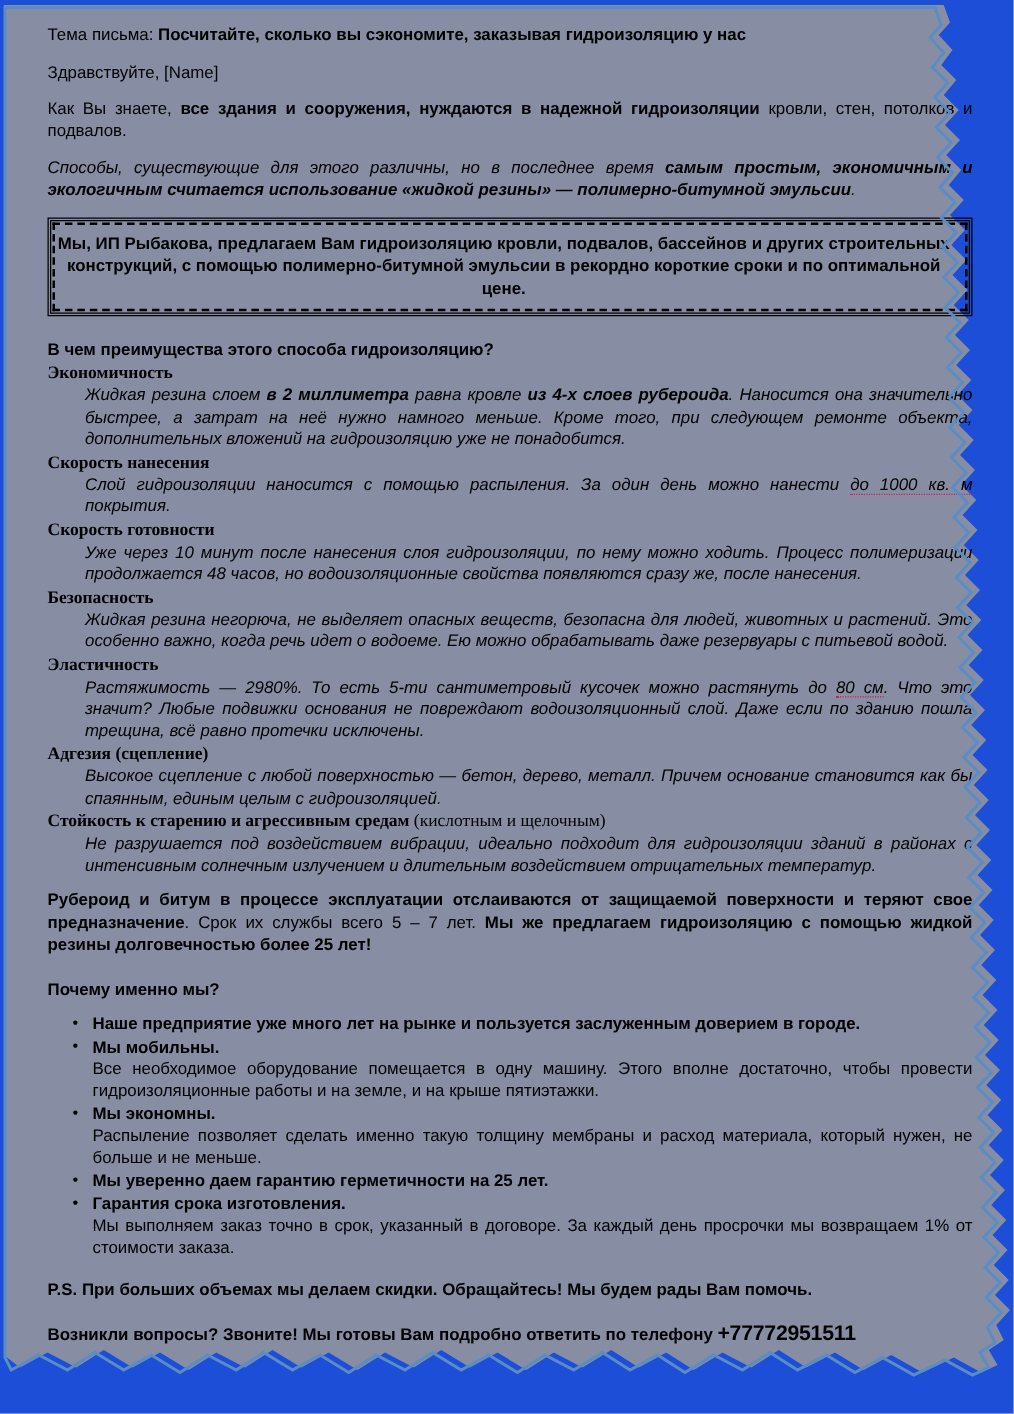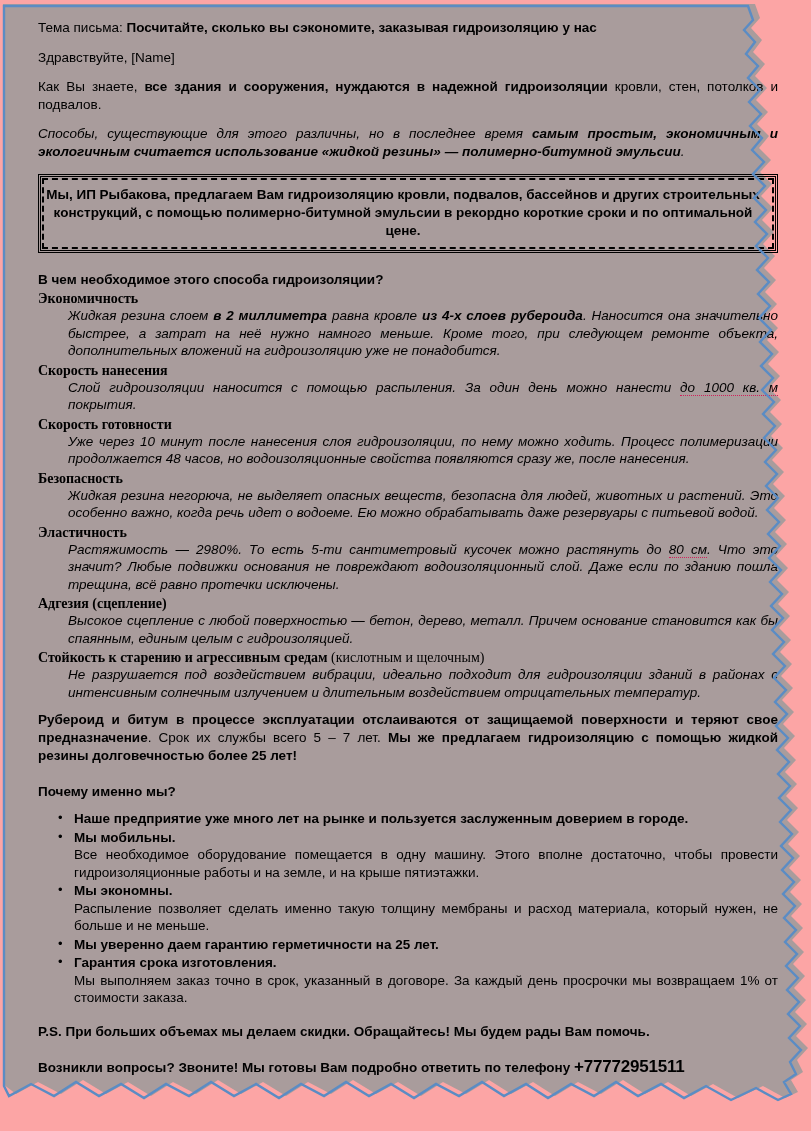--- a/index.html
+++ b/index.html
@@ -6,21 +6,21 @@
   html, body {
     margin: 0;
     padding: 0;
     background: #ffffff;
   }
   #page {
     position: relative;
     width: 811px;
     height: 1131px;
     overflow: hidden;
-    background: #fca5a5;
+    background: #1d4ed8;
     font-family: "Liberation Sans", sans-serif;
     color: #000000;
   }
 
   
   #paper-shadow {
     position: absolute;
     left: 3px;
     top: 4px;
     width: 805px;
@@ -228,21 +228,21 @@
     <p class="body-sans"><span>Как Вы знаете, </span><span class="b">все здания и сооружения, нуждаются в надежной гидроизоляции</span><span> кровли, стен, потолков и подвалов.</span></p>
 
     <div class="gap"></div>
 
     <p class="body-sans i"><span>Способы, существующие для этого различны, но в последнее время </span><span class="b">самым простым, экономичным и экологичным считается использование «жидкой резины» — полимерно-битумной эмульсии</span><span>.</span></p>
 
     <div class="callout">
       <span>Мы, ИП Рыбакова, предлагаем Вам гидроизоляцию кровли, подвалов, бассейнов  и других строительных конструкций, с помощью полимерно-битумной эмульсии в рекордно короткие сроки и по оптимальной цене.</span>
     </div>
 
-    <h2 class="section-q">В чем необходимое этого способа гидроизоляции?</h2>
+    <h2 class="section-q">В чем преимущества этого способа гидроизоляцию?</h2>
 
     <div id="advantages">
         <h3 class="adv-title"><span>Экономичность</span></h3>
         <p class="adv-body"><span class="bi">Жидкая резина слоем </span><span class="biu">в 2 миллиметра</span><span class="bi"> равна кровле </span><span class="biu">из 4-х слоев рубероида</span><span class="i">. Наносится она значительно быстрее, а затрат на неё нужно намного меньше. Кроме того, при следующем ремонте объекта, дополнительных вложений на гидроизоляцию уже не понадобится.</span></p>
         <h3 class="adv-title"><span>Скорость нанесения</span></h3>
         <p class="adv-body"><span class="i">Слой гидроизоляции наносится с помощью распыления. </span><span class="bi">За один день </span><span class="i"> можно нанести </span><span class="bi sp">до 1000 кв. м</span><span class="i"> покрытия.</span></p>
         <h3 class="adv-title"><span>Скорость готовности</span></h3>
         <p class="adv-body"><span class="bi">Уже через 10 минут после нанесения слоя гидроизоляции, по нему можно ходить</span><span class="i">. Процесс полимеризации продолжается 48 часов, но водоизоляционные свойства появляются сразу же, после нанесения.</span></p>
         <h3 class="adv-title"><span>Безопасность</span></h3>
         <p class="adv-body"><span class="i">Жидкая резина </span><span class="bi">негорюча, не выделяет опасных веществ, безопасна для людей, животных и растений</span><span class="i">. Это особенно важно, когда речь идет о водоеме. Ею можно обрабатывать даже резервуары с питьевой водой.</span></p>

